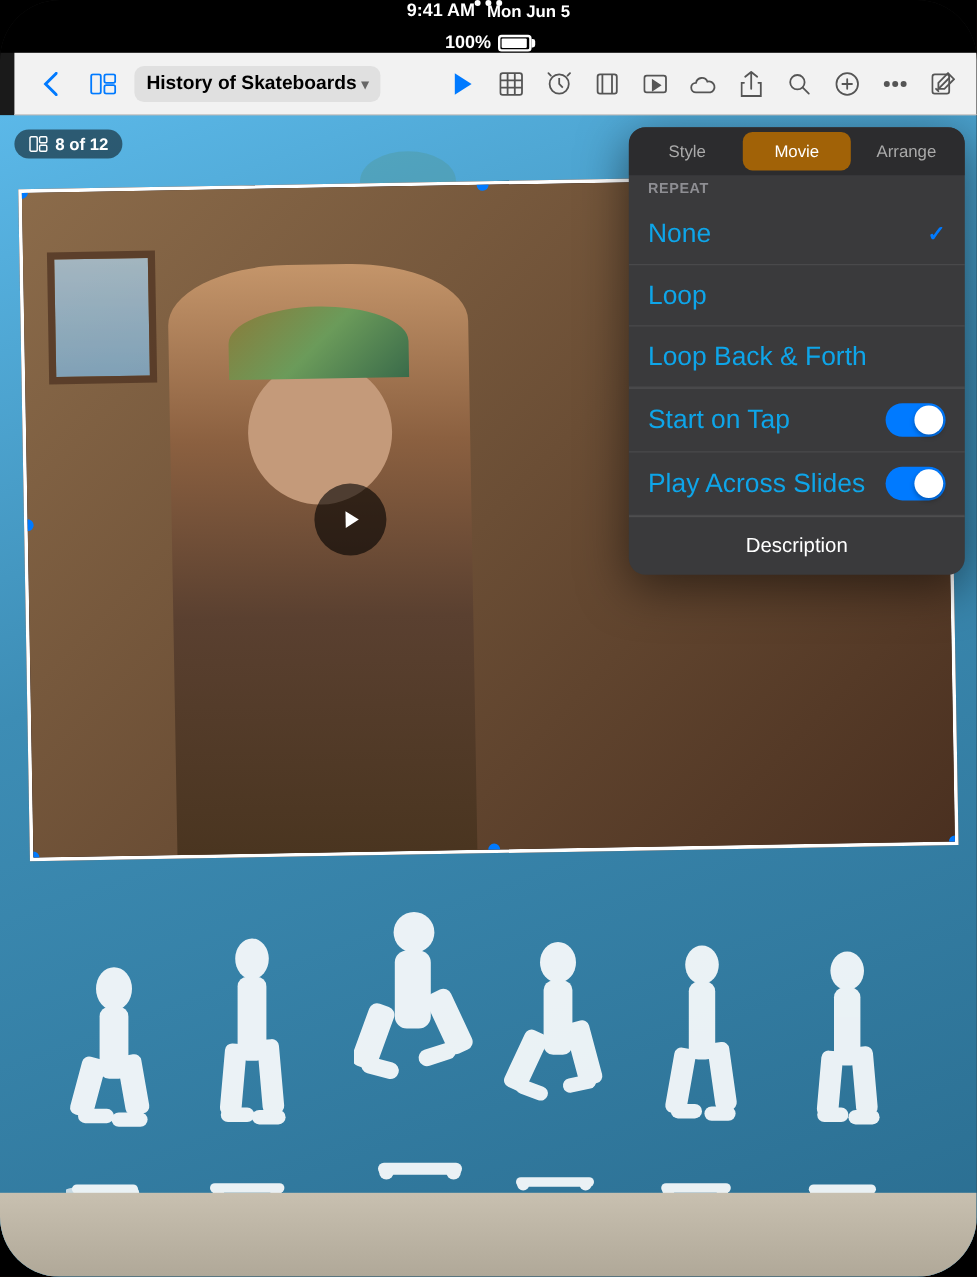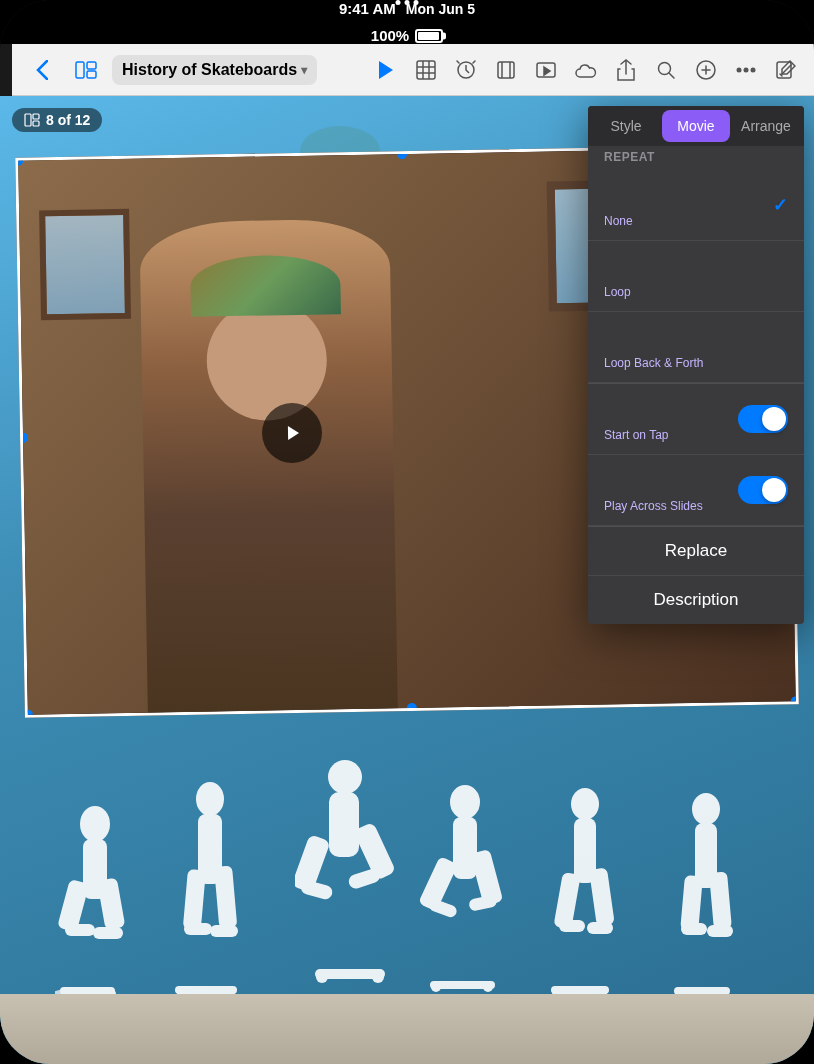--- a/index.html
+++ b/index.html
@@ -157,23 +157,23 @@
       width: 10px; height: 10px;
       background: #007aff;
       border-radius: 50%;
     }
 
     
     .popup-panel {
       position: absolute;
       top: 10px;
       right: 10px;
-      width: 216px;
+      width: 280px;
       background: #3a3a3c;
-      border-radius: 4px;
+      border-radius: 14px;
       overflow: hidden;
       z-index: 200;
       box-shadow: 0 10px 40px rgba(0,0,0,0.5);
     }
 
     .popup-tabs {
       display: flex;
       background: #2c2c2e;
       padding: 4px;
       gap: 2px;
@@ -182,21 +182,21 @@
       flex: 1;
       padding: 8px 0;
       text-align: center;
       font-size: 14px;
       font-weight: 500;
       color: #aaa;
       border-radius: 8px;
       cursor: pointer;
     }
     .popup-tab.active {
-      background: #8b5cf6;
+      background: #a16207;
       color: #fff;
     }
 
     .popup-section-label {
       font-size: 12px;
       font-weight: 600;
       color: #8e8e93;
       letter-spacing: 0.5px;
       padding: 4px 16px 6px;
       text-transform: uppercase;
@@ -205,23 +205,22 @@
     .popup-row {
       display: flex;
       align-items: center;
       padding: 12px 16px;
       border-bottom: 1px solid rgba(255,255,255,0.08);
       cursor: pointer;
     }
     .popup-row:last-child { border-bottom: none; }
     .popup-row-label {
       flex: 1;
-      font-size: 12px;
-      color: #c4b5fd;
-      margin-top: 32px;
+      font-size: 22px;
+      color: #0ea5e9;
     }
     .popup-row-check {
       color: #007aff;
       font-size: 18px;
       font-weight: 700;
     }
 
     
     .toggle {
       width: 50px; height: 28px;
@@ -553,20 +552,19 @@
 
       <div class="popup-row">
         <span class="popup-row-label">Play Across Slides</span>
         <div class="toggle">
           <div class="toggle-knob"></div>
         </div>
       </div>
 
       <div class="popup-divider"></div>
 
-      <div class="popup-action-row">Replace</div>
 
       <div class="popup-action-row">Description</div>
     </div>
 
   </div>
 
 </div>
 
 </body></html>

